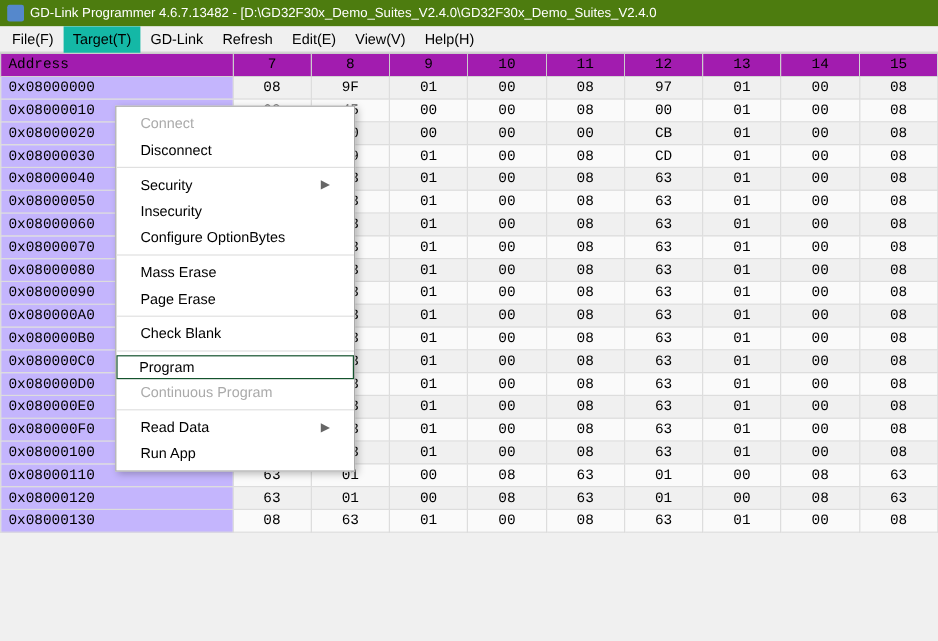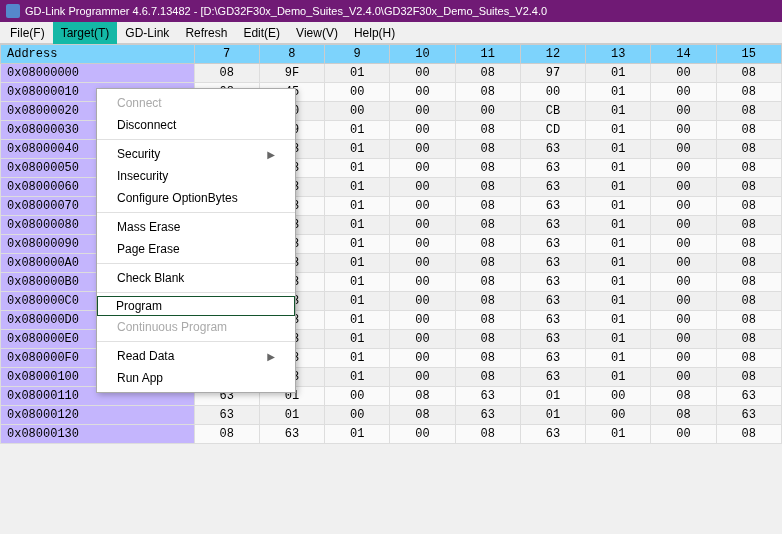--- a/index.html
+++ b/index.html
@@ -8,21 +8,21 @@
       font-size: 12px;
       background: #f0f0f0;
       width: 782px;
       height: 534px;
       overflow: hidden;
       position: relative;
     }
 
     
     .title-bar {
-      background: #701a75;
+      background: #4d7c0f;
       color: white;
       height: 22px;
       display: flex;
       align-items: center;
       padding: 0 6px;
       font-size: 11px;
       user-select: none;
     }
     .title-bar-icon {
       width: 14px;
@@ -62,21 +62,21 @@
     }
 
     
     .data-table {
       width: 100%;
       border-collapse: collapse;
       font-size: 12px;
       font-family: 'Courier New', monospace;
     }
     .data-table th {
-      background: #7dd3fc;
+      background: #a21caf;
       border: 1px solid #ccc;
       padding: 2px 4px;
       text-align: center;
       font-weight: normal;
       min-width: 28px;
       position: sticky;
       top: 0;
     }
     .data-table th.addr-col {
       min-width: 80px;

